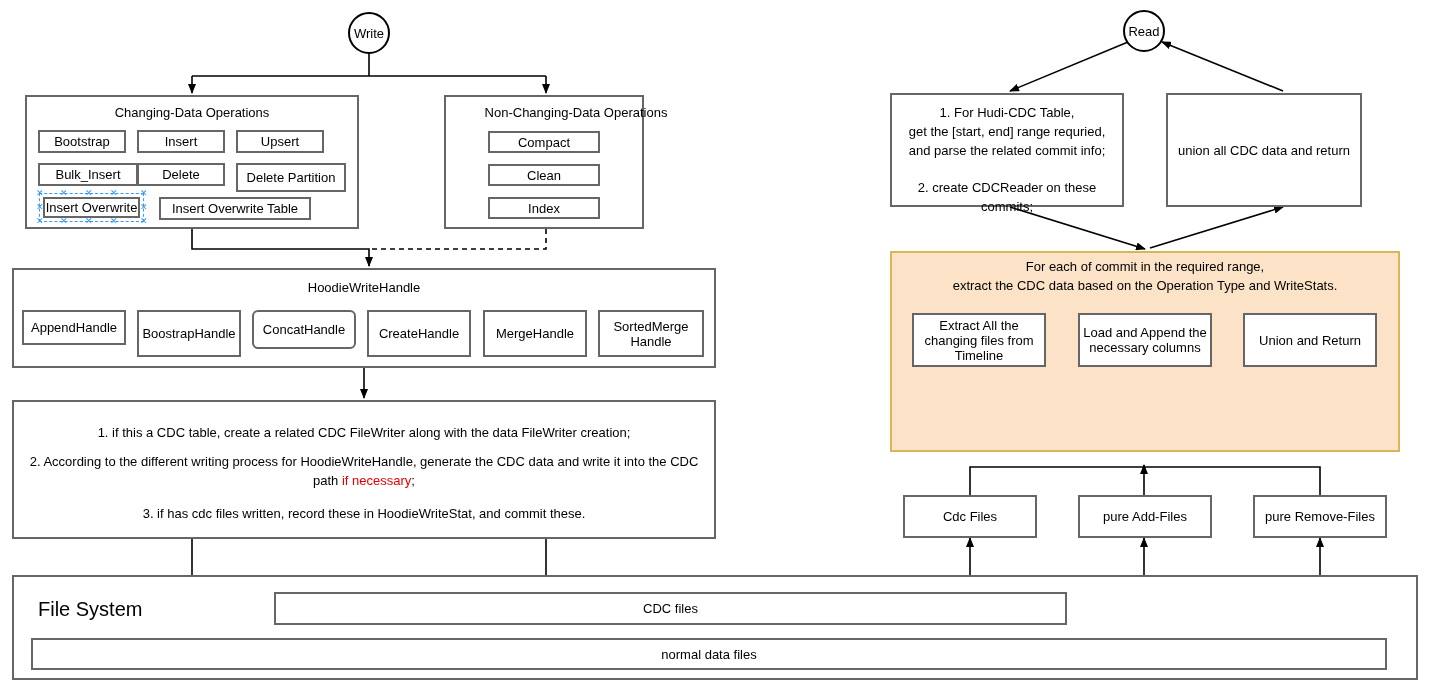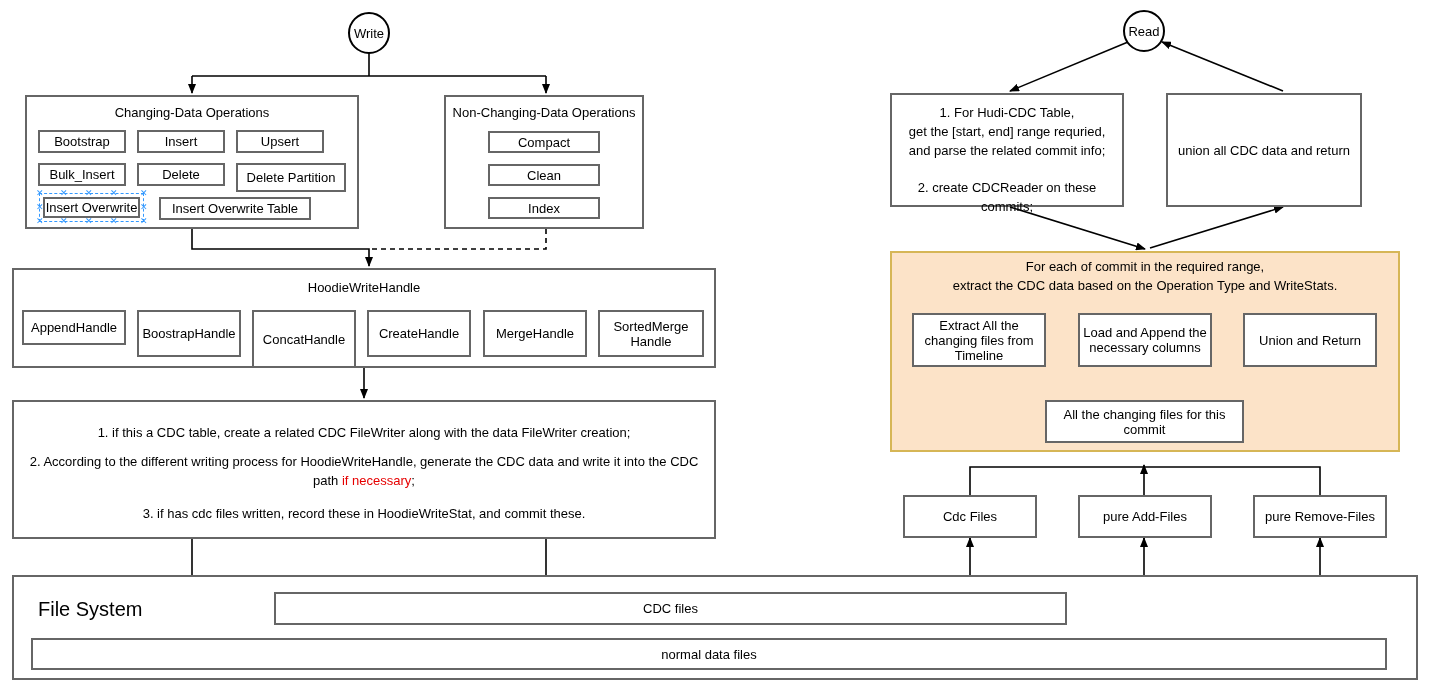--- a/index.html
+++ b/index.html
@@ -77,21 +77,21 @@
     <span>Write</span>
   </div>
 
   <div class="box" style="left:25px;top:95px;width:334px;height:134px;">
     <div class="grpTitle" style="top:8px;">Changing-Data Operations</div>
   </div>
   <div class="chip" style="left:38px;top:130px;width:88px;height:23px;">Bootstrap</div>
   <div class="chip" style="left:137px;top:130px;width:88px;height:23px;">Insert</div>
   <div class="chip" style="left:236px;top:130px;width:88px;height:23px;">Upsert</div>
 
-  <div class="chip" style="left:38px;top:163px;width:88px;height:23px;">Bulk_Insert</div>
+  <div class="chip" style="left:38px;top:163px;width:100px;height:23px;">Bulk_Insert</div>
   <div class="chip" style="left:137px;top:163px;width:88px;height:23px;">Delete</div>
   <div class="chip" style="left:236px;top:163px;width:110px;height:29px;">Delete Partition</div>
 
   <div class="chip" style="left:43px;top:197px;width:97px;height:21px;">Insert  Overwrite</div>
   <div class="chip" style="left:159px;top:197px;width:152px;height:23px;">Insert  Overwrite Table</div>
 
   <div class="selbox" style="left:39px;top:193px;width:105px;height:29px;"></div>
   <div class="handle" style="left:36px;top:190px;">✕</div>
   <div class="handle" style="left:85px;top:190px;">✕</div>
   <div class="handle" style="left:140px;top:190px;">✕</div>
@@ -99,32 +99,32 @@
   <div class="handle" style="left:140px;top:204px;">✕</div>
   <div class="handle" style="left:36px;top:218px;">✕</div>
   <div class="handle" style="left:85px;top:218px;">✕</div>
   <div class="handle" style="left:140px;top:218px;">✕</div>
   <div class="handle" style="left:60px;top:190px;">✕</div>
   <div class="handle" style="left:110px;top:190px;">✕</div>
   <div class="handle" style="left:60px;top:218px;">✕</div>
   <div class="handle" style="left:110px;top:218px;">✕</div>
 
   <div class="box" style="left:444px;top:95px;width:200px;height:134px;">
-    <div class="grpTitle" style="top:8px;">Non-Changing-Data Operations</div>
+    <div class="grpTitle" style="top:8px;padding-left:32px;">Non-Changing-Data Operations</div>
   </div>
   <div class="chip" style="left:488px;top:131px;width:112px;height:22px;">Compact</div>
   <div class="chip" style="left:488px;top:164px;width:112px;height:22px;">Clean</div>
   <div class="chip" style="left:488px;top:197px;width:112px;height:22px;">Index</div>
 
   <div class="box" style="left:12px;top:268px;width:704px;height:100px;">
     <div class="grpTitle" style="top:10px;">HoodieWriteHandle</div>
   </div>
   <div class="chip" style="left:22px;top:310px;width:104px;height:35px;">AppendHandle</div>
   <div class="chip" style="left:137px;top:310px;width:104px;height:47px;">BoostrapHandle</div>
-  <div class="chip" style="left:252px;top:310px;width:104px;height:58px;">ConcatHandle</div>
+  <div class="chip" style="left:252px;top:310px;width:104px;height:39px;border-radius:6px;">ConcatHandle</div>
   <div class="chip" style="left:367px;top:310px;width:104px;height:47px;">CreateHandle</div>
   <div class="chip" style="left:483px;top:310px;width:104px;height:47px;">MergeHandle</div>
   <div class="chip" style="left:598px;top:310px;width:106px;height:47px;flex-direction:column;">
     <span>SortedMerge</span>
     <span>Handle</span>
   </div>
 
   <div class="box" style="left:12px;top:400px;width:704px;height:139px;"></div>
   <div class="txtblk" style="left:22px;top:424px;width:684px;">1. if this a CDC table, create a related CDC FileWriter along with the data FileWriter creation;</div>
   <div class="txtblk" style="left:22px;top:453px;width:684px;">
@@ -164,22 +164,18 @@
     <span>Extract All the</span>
     <span>changing files from</span>
     <span>Timeline</span>
   </div>
   <div class="chip" style="left:1078px;top:313px;width:134px;height:54px;flex-direction:column;">
     <span>Load and Append the</span>
     <span>necessary columns</span>
   </div>
   <div class="chip" style="left:1243px;top:313px;width:134px;height:54px;">Union and Return</div>
 
-  <div class="chip" style="left:1045px;top:400px;width:199px;height:43px;flex-direction:column;">
-    <span>All the changing files for this</span>
-    <span>commit</span>
-  </div>
 
   <div class="chip" style="left:903px;top:495px;width:134px;height:43px;">Cdc Files</div>
   <div class="chip" style="left:1078px;top:495px;width:134px;height:43px;">pure Add-Files</div>
   <div class="chip" style="left:1253px;top:495px;width:134px;height:43px;">pure Remove-Files</div>
 
 </div>
 
 </body></html>

